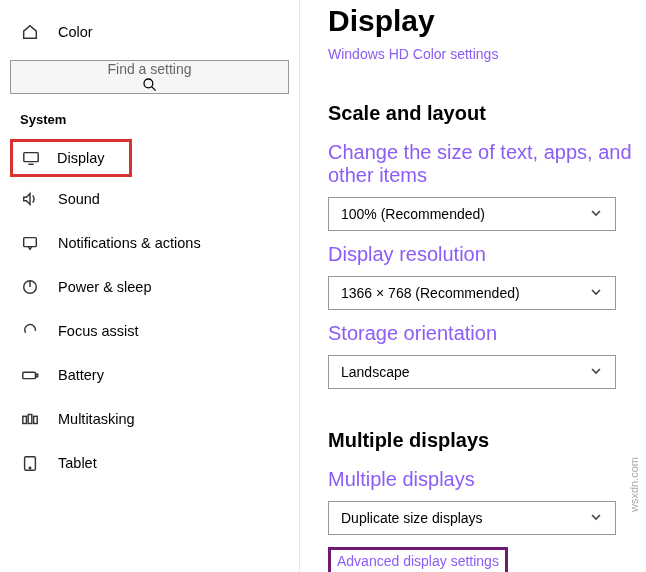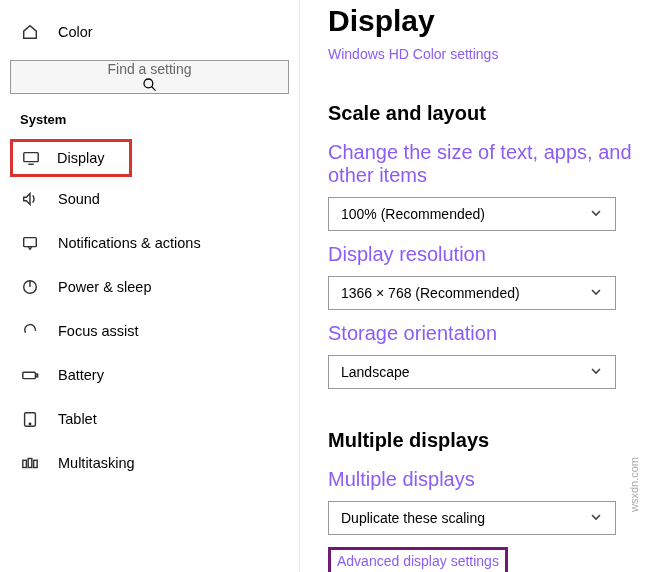--- a/index.html
+++ b/index.html
@@ -191,38 +191,38 @@
           <rect x="16.5" y="9" width="2" height="3"></rect>
         </svg>
     </span>
     <span class="label">Battery</span>
   </div>
 
 
   <div class="nav-row">
     <span class="icon">
       <svg viewBox="0 0 20 20" width="18" height="18">
-          <rect x="4" y="3" width="12" height="15" rx="1.5"></rect>
-          <circle cx="10" cy="15.5" r="0.8" fill="currentColor"></circle>
-        </svg>
-    </span>
-    <span class="label">Tablet</span>
-  </div>
-
-  <div class="nav-row">
-    <span class="icon">
-      <svg viewBox="0 0 20 20" width="18" height="18">
           <rect x="2" y="7" width="4" height="8"></rect>
           <rect x="8" y="5" width="4" height="10"></rect>
           <rect x="14" y="7" width="4" height="8"></rect>
         </svg>
     </span>
     <span class="label">Multitasking</span>
   </div>
 
+  <div class="nav-row">
+    <span class="icon">
+      <svg viewBox="0 0 20 20" width="18" height="18">
+          <rect x="4" y="3" width="12" height="15" rx="1.5"></rect>
+          <circle cx="10" cy="15.5" r="0.8" fill="currentColor"></circle>
+        </svg>
+    </span>
+    <span class="label">Tablet</span>
+  </div>
+
 </div>
 
 <div class="main">
 
   <div class="page-title">Display</div>
 
   <span class="link">Windows HD Color settings</span>
 
   <div class="subhead">Scale and layout</div>
 
@@ -253,21 +253,21 @@
       <svg viewBox="0 0 14 14" width="14" height="14">
           <path d="M3 5 L7 9 L11 5"></path>
         </svg>
     </span>
   </div>
 
   <div class="subhead">Multiple displays</div>
 
   <div class="field-label">Multiple displays</div>
   <div class="dropdown">
-    <span class="value">Duplicate these scaling</span>
+    <span class="value">Duplicate size displays</span>
     <span class="chev">
       <svg viewBox="0 0 14 14" width="14" height="14">
           <path d="M3 5 L7 9 L11 5"></path>
         </svg>
     </span>
   </div>
 
   <span class="highlight-box">
     <span class="link">Advanced display settings</span>
   </span>

